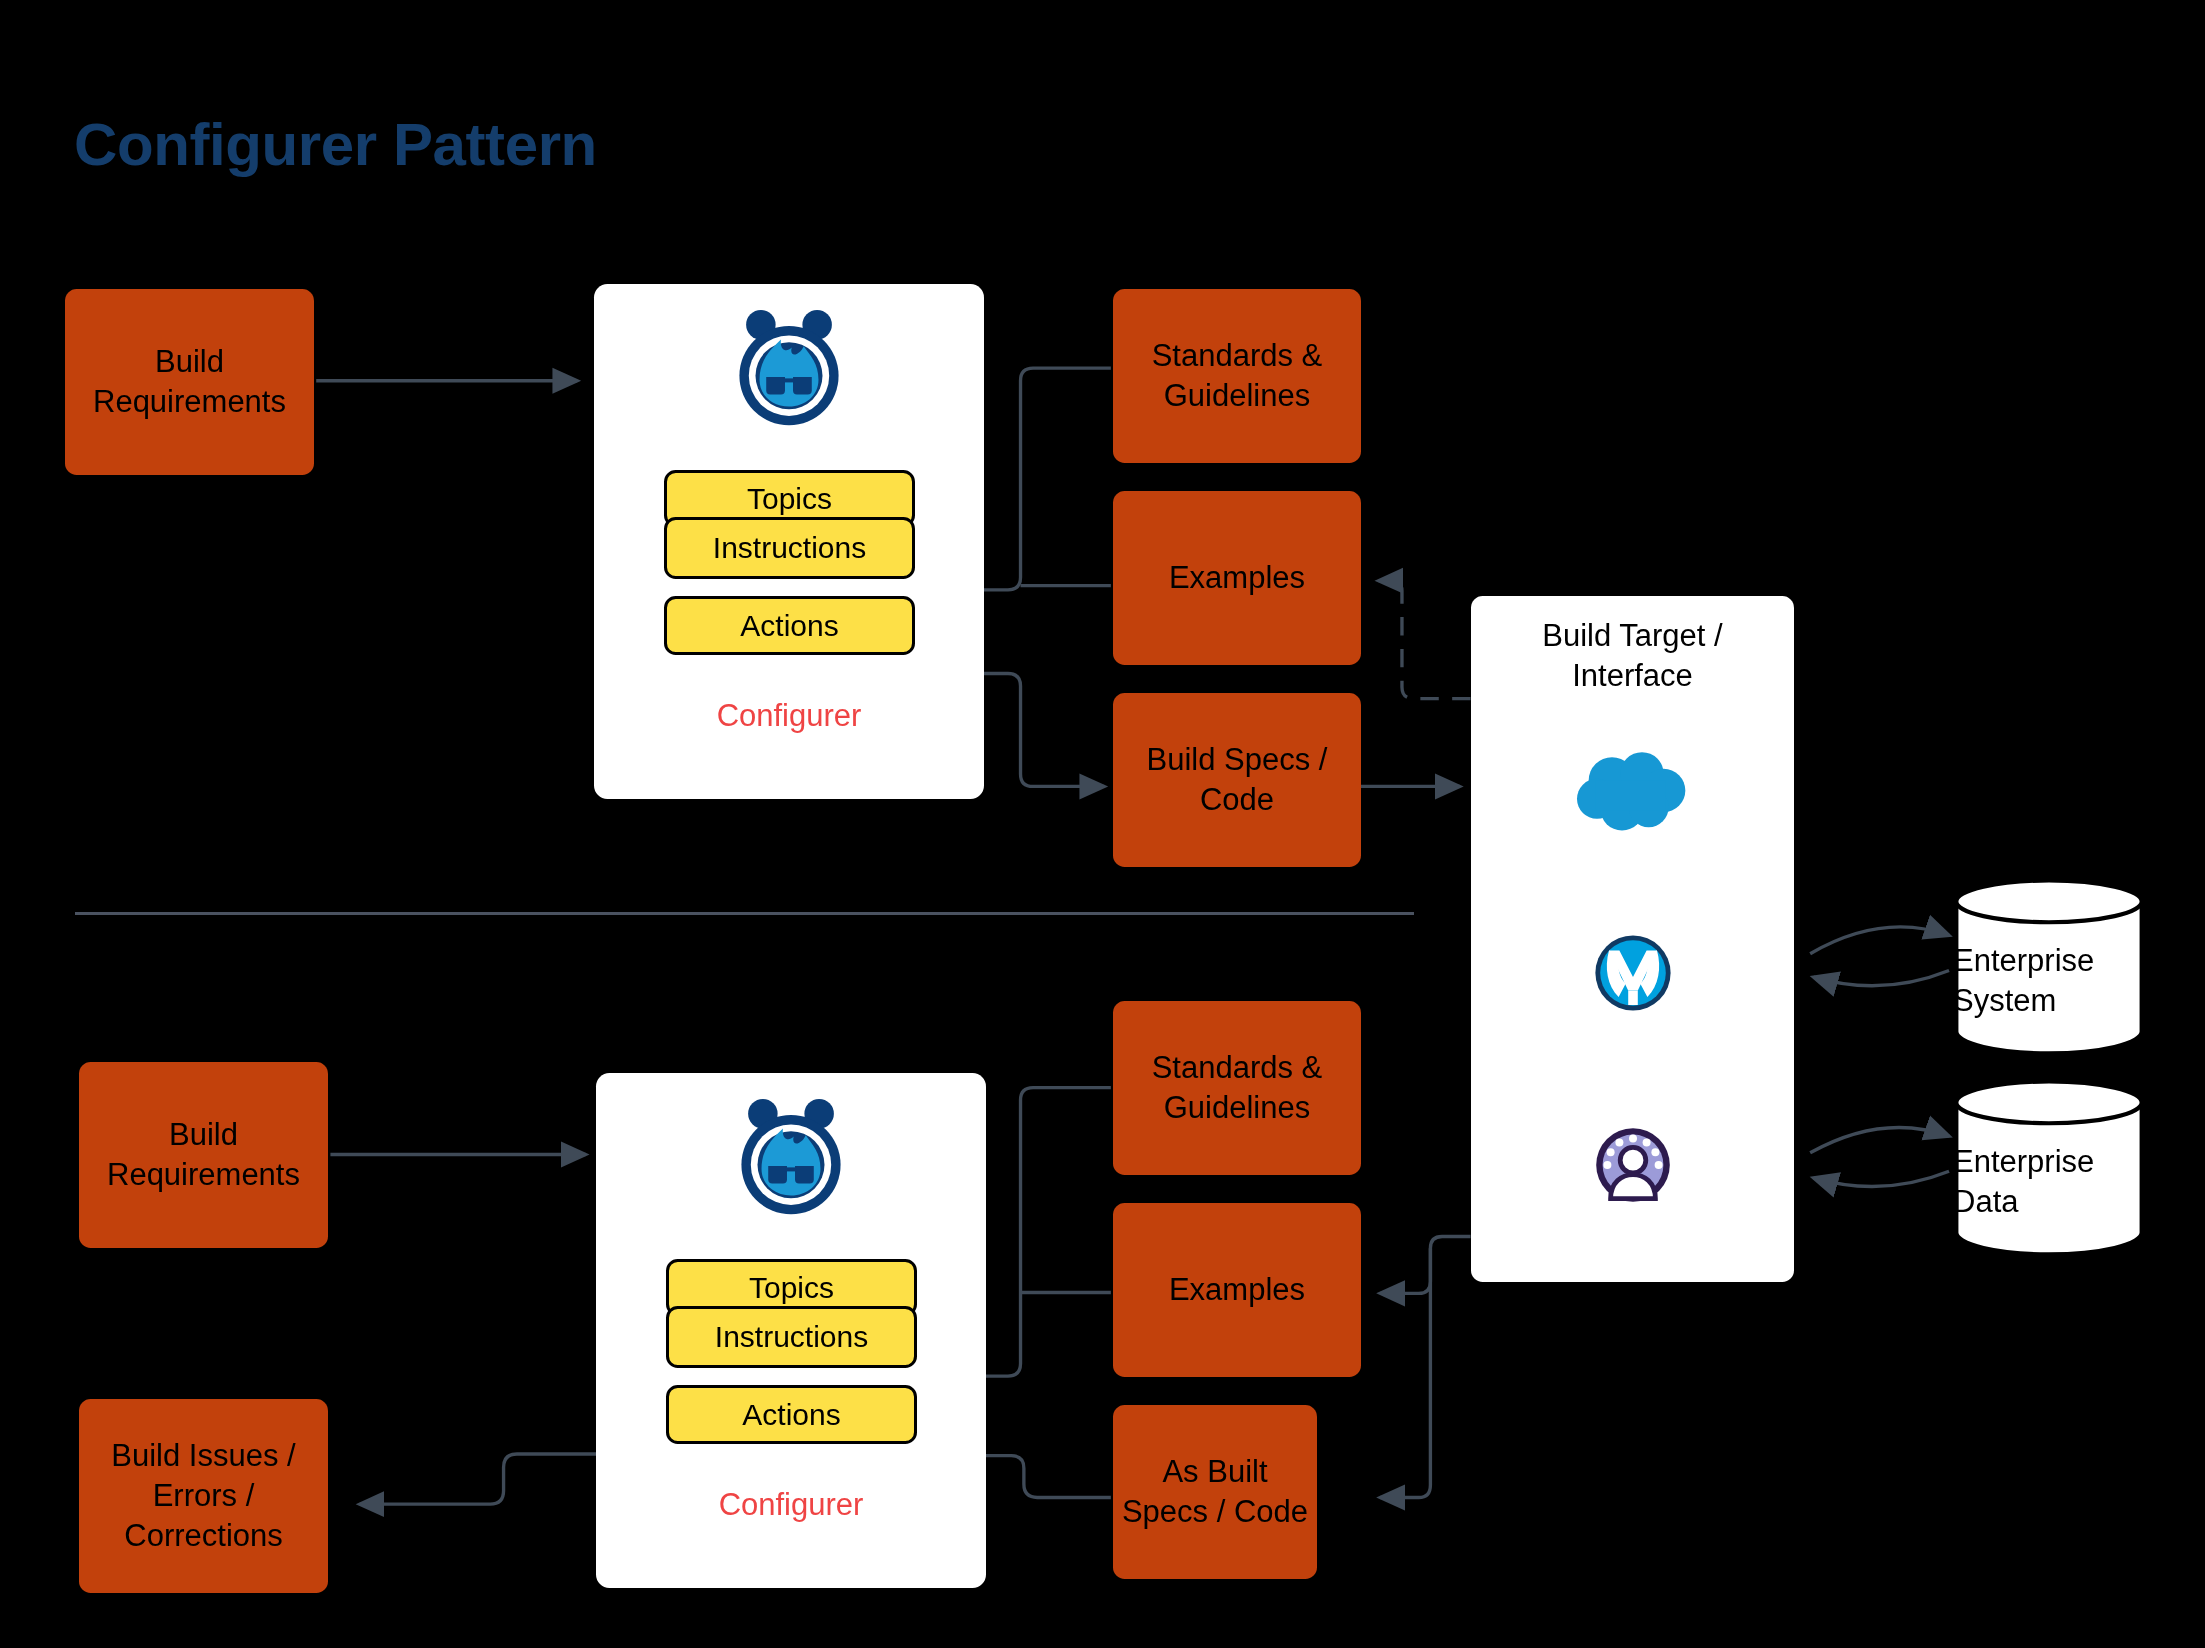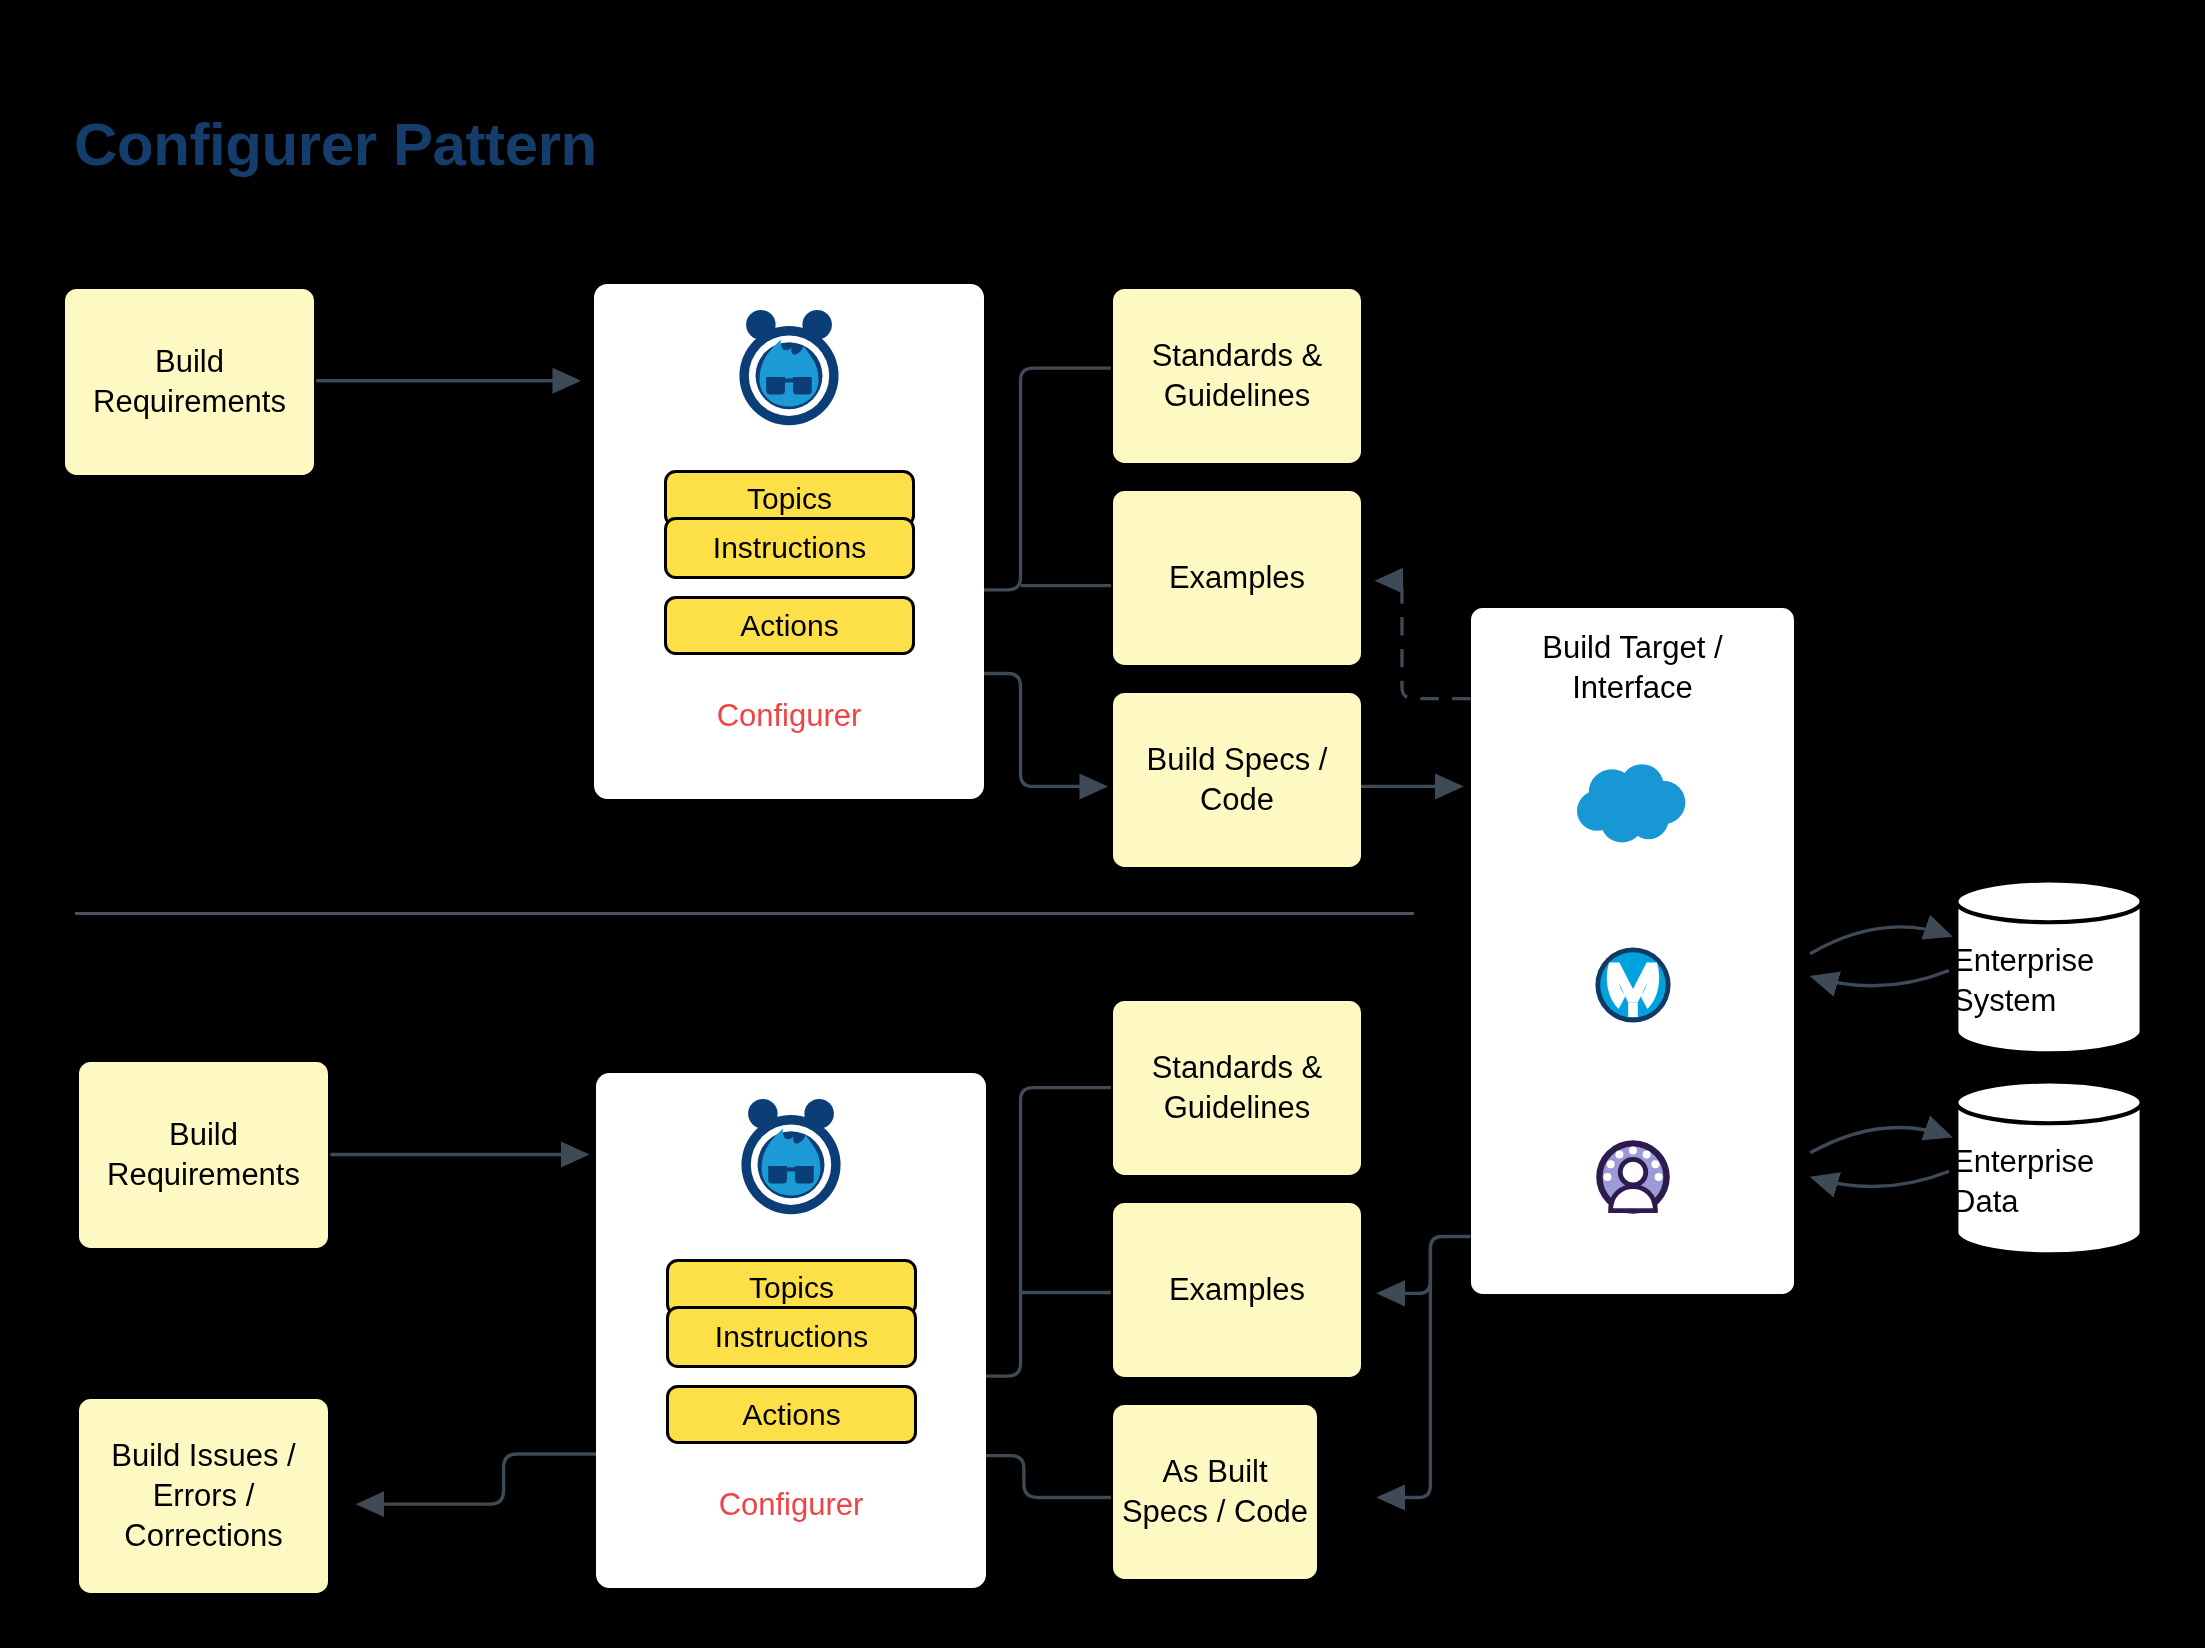--- a/index.html
+++ b/index.html
@@ -18,21 +18,21 @@
     font-size:60px;
     font-weight:bold;
     color:#143D6B;
     letter-spacing:-0.4px;
     white-space:nowrap;
   }
 
   
   .node {
     position:absolute;
-    background:#fef9c3;
+    background:#c2410c;
     border-radius:11.7px;
     display:flex;
     align-items:center;
     justify-content:center;
     text-align:center;
     color:#000000;
     font-size:31px;
     line-height:1.28;
     padding:5px 8.4px;
   }
@@ -62,21 +62,20 @@
     justify-content:center;
     font-size:30px;
     color:#000;
   }
 
   
   .target-panel {
     position:absolute;
     background:#ffffff;
     border-radius:11.7px;
-    margin-top:12px;
   }
   .target-panel .tp-title {
     position:absolute;
     left:0; right:0; top:20px;
     text-align:center;
     font-size:31px;
     line-height:1.3;
     color:#000;
   }
   .tp-icon { position:absolute; }

